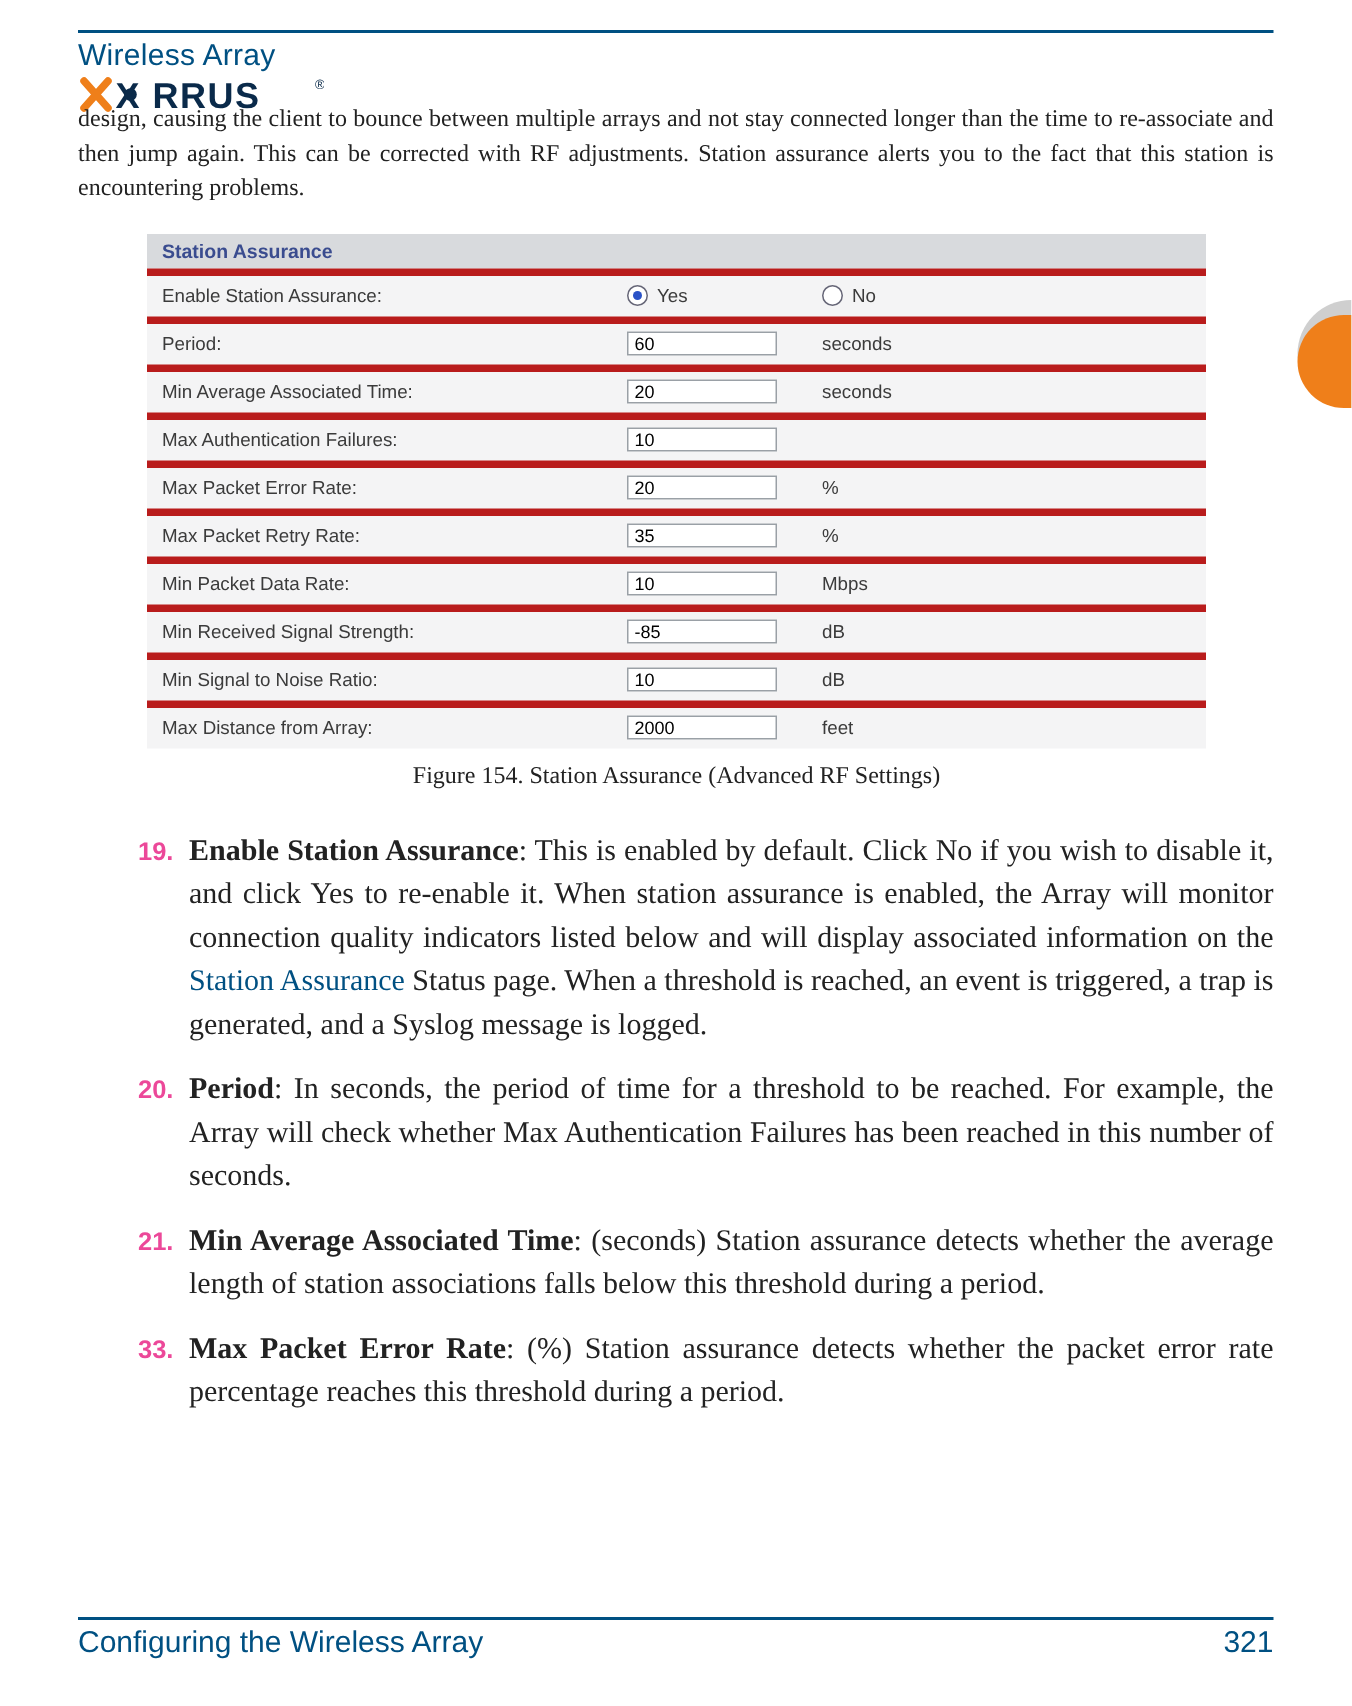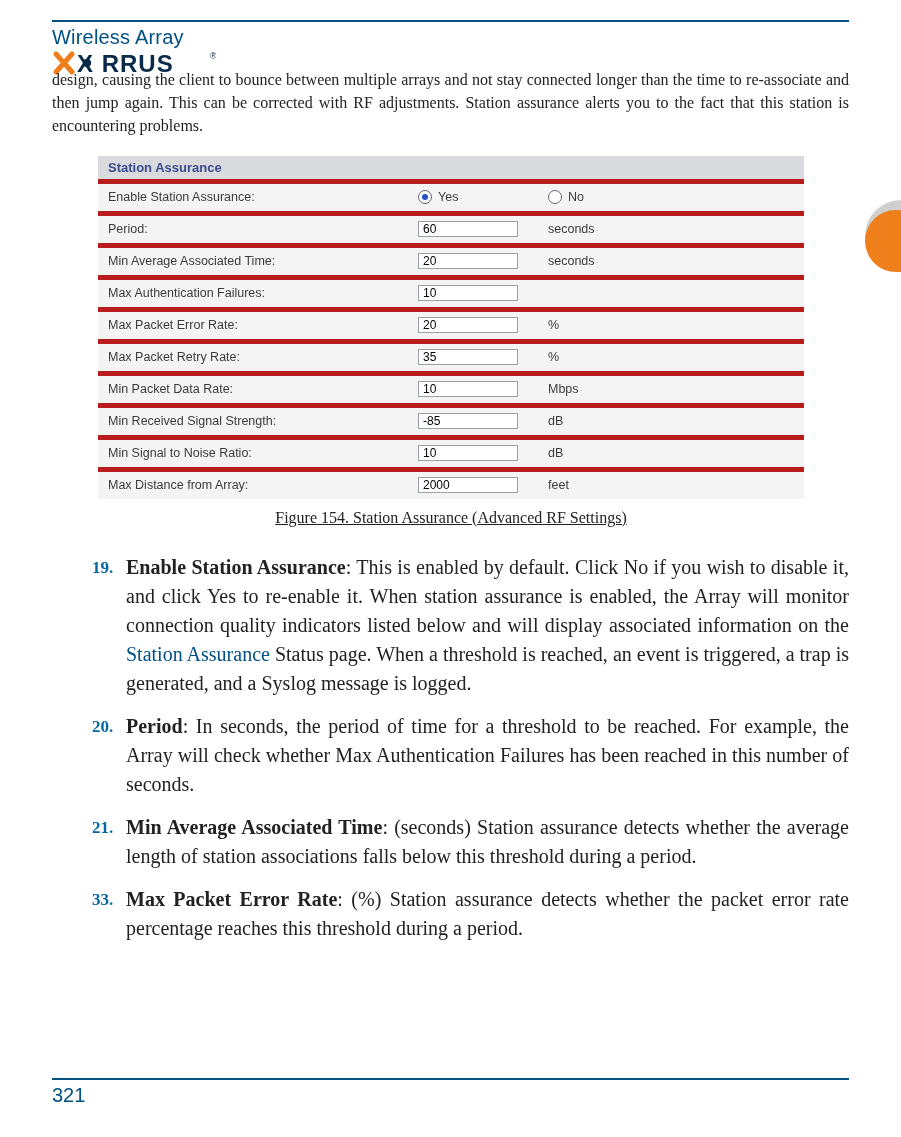--- a/index.html
+++ b/index.html
@@ -94,36 +94,35 @@
   .radio-dot {
     width:12px;height:12px;border:1px solid #667; border-radius:50%; background:#fff;
     display:inline-flex; align-items:center;justify-content:center;
   }
   .radio-dot.sel::after{ content:""; width:6px;height:6px;border-radius:50%; background:#2a52c7;}
   .fig-caption {
     text-align: center;
     font-size: 16px;
     margin-top: 10px;
     width: 706px;
-    text-decoration: underline;
   }
   .num-list {
     margin: 26px 0 0 40px;
     font-size: 20px;
     line-height: 1.45;
   }
   .li-item {
     display: flex;
     margin-bottom: 14px;
     text-align: justify;
   }
   .li-num {
     flex: 0 0 34px;
-    color: #0369a1;
-    font-family: Liberation Serif, serif;
+    color: #ec4899;
+    font-family: Liberation Sans, sans-serif;
     font-weight: bold;
     font-size: 17px;
     padding-top: 3px;
   }
   .li-body { flex: 1 1 auto; }
   .li-body b { font-weight: bold; }
   .link-blue { color: #005082; }
   .bottom-rule {
     height: 2px;
     background: #005082;
@@ -274,20 +273,21 @@
       </div>
       <div class="li-item">
         <div class="li-num">33.</div>
         <div class="li-body"><b>Max Packet Error Rate</b>: (%) Station assurance detects whether the packet error rate percentage reaches this threshold during a period.</div>
       </div>
     </div>
 
   <div style="position:absolute; left:52px; right:52px; bottom:30px;">
     <div class="bottom-rule"></div>
     <div class="footer-row">
+      <span>Configuring the Wireless Array</span>
       <span>321</span>
     </div>
   </div>
 </div>
 
 <div class="thumb-tab">
   <div class="t-grey"></div>
   <div class="t-orange"></div>
 </div>
 

